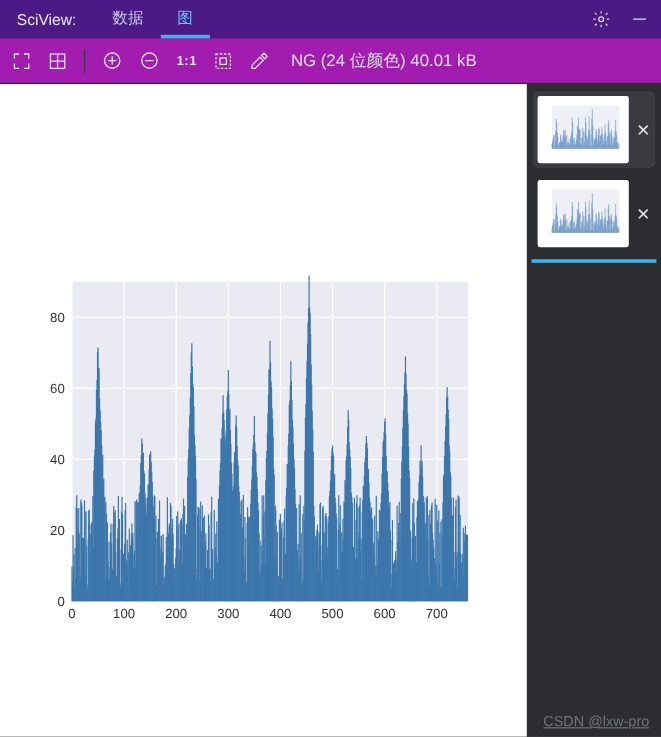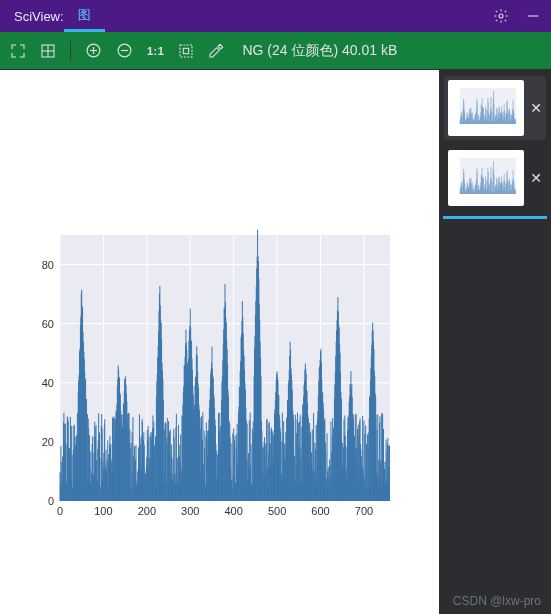--- a/index.html
+++ b/index.html
@@ -13,37 +13,37 @@
     overflow: hidden;
     position: relative;
   }
   .titlebar {
     height: 32px;
     background: #4b1a84;
     display: flex;
     align-items: center;
     padding: 0 10px 0 14px;
   }
-  .title { color: #e8e8ff; font-size: 13px; }
+  .title { color: #e8e8ff; font-size: 13px; margin-right: 16px; }
   .tabs { display: flex; height: 100%; }
   .tab {
     color: #c8c8ee;
     padding: 0 14px;
     display: flex;
     align-items: center;
     cursor: pointer;
     border-bottom: 3px solid transparent;
   }
   .tab.active { color: #5cc8ff; border-bottom-color: #3ab2ec; }
   .title-controls { margin-left: auto; display: flex; gap: 16px; align-items: center; }
   .icon { display: flex; align-items: center; justify-content: center; color: #dfe1e5; }
   .icon svg { stroke: currentColor; fill: none; stroke-width: 1.6; }
   .toolbar {
     height: 38px;
-    background: #15803d;
+    background: #a21caf;
     display: flex;
     align-items: center;
     padding: 0 10px;
     gap: 14px;
     border-bottom: 1px solid #2b2d30;
   }
   .sep { width: 1px; height: 20px; background: #393b40; }
   .one-one { font-size: 11px; font-weight: bold; letter-spacing: 0.5px; }
   .status { margin-left: 4px; color: #dfe1e5; font-size: 14px; white-space: nowrap; overflow: hidden; }
   .main { display: flex; height: calc(100% - 70px); }
@@ -72,40 +72,42 @@
   .thumb-wrap.selected { background: #393b40; padding: 4px; border-radius: 4px; }
   .thumb-wrap.selected .thumb { width: 76px; height: 56px; }
   .thumb-close { color: #dfe1e5; cursor: pointer; margin-left: 6px; font-size: 14px; }
   .thumb-underline { width: 100%; height: 3px; background: #3ab2ec; }
   .watermark {
     position: absolute;
     right: 10px;
     bottom: 6px;
     color: #6f737a;
     font-size: 12px;
+    text-decoration: underline;
   }
   
   .chart {
     position: absolute;
     left: 20px; top: 155px;
     width: 380px; height: 300px;
   }
   .plot-bg { fill: #eaeaf2; }
   .gridline { stroke: #ffffff; stroke-width: 1; }
   .tick-text { font-size: 11px; fill: #333; font-family: Arial, sans-serif; }
   .bars path, .bars line { stroke: #3c76ab; stroke-width: 1; }
   .mini .plot-bg { fill: #eef0f6; }
   .mini line { stroke: #5b8cbf; stroke-width: 0.5; }
 </style>
 </head>
 <body>
 
 <div class="titlebar">
   <span class="title">SciView:</span>
   <div class="tabs">
+    <div class="tab">数据</div>
     <div class="tab active">图</div>
   </div>
   <div class="title-controls">
     <span class="icon">
       <svg width="16" height="16" viewBox="0 0 24 24">
           <circle cx="12" cy="12" r="3"></circle>
           <path d="M12 2v3M12 19v3M4.2 4.2l2.1 2.1M17.7 17.7l2.1 2.1M2 12h3M19 12h3M4.2 19.8l2.1-2.1M17.7 6.3l2.1-2.1"></path>
         </svg>
     </span>
     <span class="icon">

